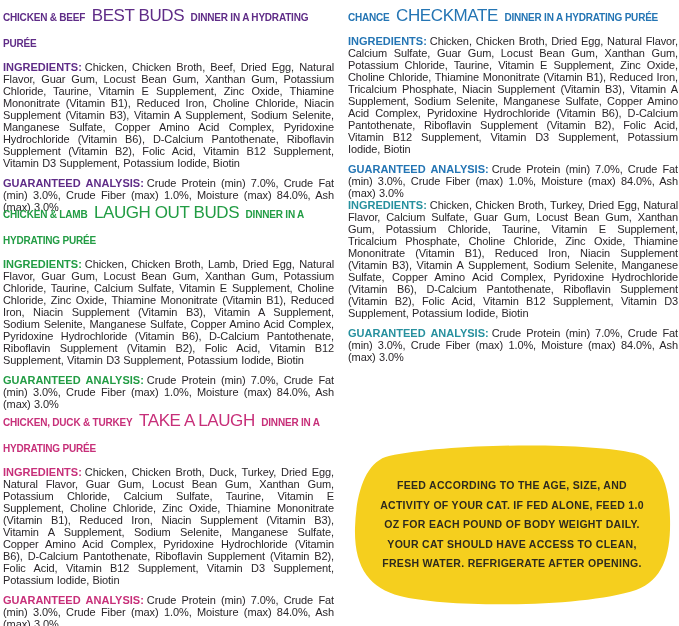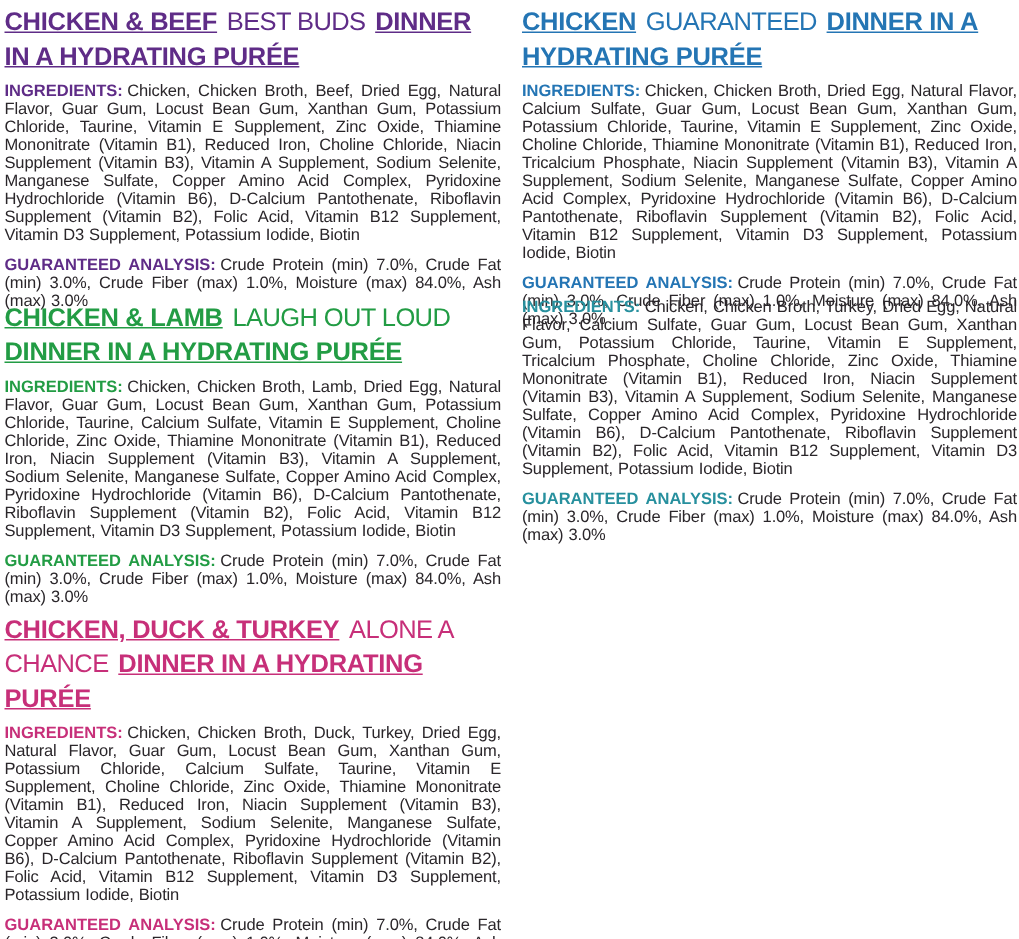--- a/index.html
+++ b/index.html
@@ -19,21 +19,21 @@
   .p4 { left: 348px; top: 199px; width: 330px; }
   .p5 { left: 3px;   top: 407px; width: 331px; }
 
   .title {
     color: var(--accent);
     line-height: 21px;
     margin-bottom: 7px;
     font-weight: 700;
     letter-spacing: -0.2px;
   }
-  .t-pre, .t-suf { font-size: 17px; text-decoration: underline; }
+  .t-pre, .t-suf { font-size: 10px; }
   .t-name { font-size: 17px; font-weight: 400; letter-spacing: -0.4px; margin-top: 34px; }
 
   .para {
     font-size: 11px;
     line-height: 12px;
     letter-spacing: -0.1px;
     text-align: justify;
     color: #2a262a;
     margin-bottom: 8px;
     word-spacing: 0.4px;
@@ -81,47 +81,53 @@
       <span class="t-pre">CHICKEN &amp; BEEF</span>
       <span class="t-name">BEST BUDS</span>
       <span class="t-suf">DINNER IN A HYDRATING PURÉE</span>
     </h2>
     <p class="para"><span class="lbl">INGREDIENTS:</span><span>Chicken, Chicken Broth, Beef, Dried Egg, Natural Flavor, Guar Gum, Locust Bean Gum, Xanthan Gum, Potassium Chloride, Taurine, Vitamin E Supplement, Zinc Oxide, Thiamine Mononitrate (Vitamin B1), Reduced Iron, Choline Chloride, Niacin Supplement (Vitamin B3), Vitamin A Supplement, Sodium Selenite, Manganese Sulfate, Copper Amino Acid Complex, Pyridoxine Hydrochloride (Vitamin B6), D-Calcium Pantothenate, Riboflavin Supplement (Vitamin B2), Folic Acid, Vitamin B12 Supplement, Vitamin D3 Supplement, Potassium Iodide, Biotin</span></p>
     <p class="para"><span class="lbl">GUARANTEED ANALYSIS:</span><span>Crude Protein (min) 7.0%, Crude Fat (min) 3.0%, Crude Fiber (max) 1.0%, Moisture (max) 84.0%, Ash (max) 3.0%</span></p>
   </section>
 
   <section class="panel p2" style="--accent: #2475b4;">
     <h2 class="title">
-      <span class="t-pre">CHICKEN</span>
-      <span class="t-name">GUARANTEED</span>
+      <span class="t-pre">CHANCE</span>
+      <span class="t-name">CHECKMATE</span>
       <span class="t-suf">DINNER IN A HYDRATING PURÉE</span>
     </h2>
     <p class="para"><span class="lbl">INGREDIENTS:</span><span>Chicken, Chicken Broth, Dried Egg, Natural Flavor, Calcium Sulfate, Guar Gum, Locust Bean Gum, Xanthan Gum, Potassium Chloride, Taurine, Vitamin E Supplement, Zinc Oxide, Choline Chloride, Thiamine Mononitrate (Vitamin B1), Reduced Iron, Tricalcium Phosphate, Niacin Supplement (Vitamin B3), Vitamin A Supplement, Sodium Selenite, Manganese Sulfate, Copper Amino Acid Complex, Pyridoxine Hydrochloride (Vitamin B6), D-Calcium Pantothenate, Riboflavin Supplement (Vitamin B2), Folic Acid, Vitamin B12 Supplement, Vitamin D3 Supplement, Potassium Iodide, Biotin</span></p>
     <p class="para"><span class="lbl">GUARANTEED ANALYSIS:</span><span>Crude Protein (min) 7.0%, Crude Fat (min) 3.0%, Crude Fiber (max) 1.0%, Moisture (max) 84.0%, Ash (max) 3.0%</span></p>
   </section>
 
   <section class="panel p3" style="--accent: #229c44;">
     <h2 class="title">
       <span class="t-pre">CHICKEN &amp; LAMB</span>
-      <span class="t-name">LAUGH OUT LOUD</span>
+      <span class="t-name">LAUGH OUT BUDS</span>
       <span class="t-suf">DINNER IN A HYDRATING PURÉE</span>
     </h2>
     <p class="para"><span class="lbl">INGREDIENTS:</span><span>Chicken, Chicken Broth, Lamb, Dried Egg, Natural Flavor, Guar Gum, Locust Bean Gum, Xanthan Gum, Potassium Chloride, Taurine, Calcium Sulfate, Vitamin E Supplement, Choline Chloride, Zinc Oxide, Thiamine Mononitrate (Vitamin B1), Reduced Iron, Niacin Supplement (Vitamin B3), Vitamin A Supplement, Sodium Selenite, Manganese Sulfate, Copper Amino Acid Complex, Pyridoxine Hydrochloride (Vitamin B6), D-Calcium Pantothenate, Riboflavin Supplement (Vitamin B2), Folic Acid, Vitamin B12 Supplement, Vitamin D3 Supplement, Potassium Iodide, Biotin</span></p>
     <p class="para"><span class="lbl">GUARANTEED ANALYSIS:</span><span>Crude Protein (min) 7.0%, Crude Fat (min) 3.0%, Crude Fiber (max) 1.0%, Moisture (max) 84.0%, Ash (max) 3.0%</span></p>
   </section>
 
   <section class="panel p4" style="--accent: #27909e;">
     <p class="para"><span class="lbl">INGREDIENTS:</span><span>Chicken, Chicken Broth, Turkey, Dried Egg, Natural Flavor, Calcium Sulfate, Guar Gum, Locust Bean Gum, Xanthan Gum, Potassium Chloride, Taurine, Vitamin E Supplement, Tricalcium Phosphate, Choline Chloride, Zinc Oxide, Thiamine Mononitrate (Vitamin B1), Reduced Iron, Niacin Supplement (Vitamin B3), Vitamin A Supplement, Sodium Selenite, Manganese Sulfate, Copper Amino Acid Complex, Pyridoxine Hydrochloride (Vitamin B6), D-Calcium Pantothenate, Riboflavin Supplement (Vitamin B2), Folic Acid, Vitamin B12 Supplement, Vitamin D3 Supplement, Potassium Iodide, Biotin</span></p>
     <p class="para"><span class="lbl">GUARANTEED ANALYSIS:</span><span>Crude Protein (min) 7.0%, Crude Fat (min) 3.0%, Crude Fiber (max) 1.0%, Moisture (max) 84.0%, Ash (max) 3.0%</span></p>
   </section>
 
   <section class="panel p5" style="--accent: #c72f79;">
     <h2 class="title">
       <span class="t-pre">CHICKEN, DUCK &amp; TURKEY</span>
-      <span class="t-name">ALONE A CHANCE</span>
+      <span class="t-name">TAKE A LAUGH</span>
       <span class="t-suf">DINNER IN A HYDRATING PURÉE</span>
     </h2>
     <p class="para"><span class="lbl">INGREDIENTS:</span><span>Chicken, Chicken Broth, Duck, Turkey, Dried Egg, Natural Flavor, Guar Gum, Locust Bean Gum, Xanthan Gum, Potassium Chloride, Calcium Sulfate, Taurine, Vitamin E Supplement, Choline Chloride, Zinc Oxide, Thiamine Mononitrate (Vitamin B1), Reduced Iron, Niacin Supplement (Vitamin B3), Vitamin A Supplement, Sodium Selenite, Manganese Sulfate, Copper Amino Acid Complex, Pyridoxine Hydrochloride (Vitamin B6), D-Calcium Pantothenate, Riboflavin Supplement (Vitamin B2), Folic Acid, Vitamin B12 Supplement, Vitamin D3 Supplement, Potassium Iodide, Biotin</span></p>
     <p class="para"><span class="lbl">GUARANTEED ANALYSIS:</span><span>Crude Protein (min) 7.0%, Crude Fat (min) 3.0%, Crude Fiber (max) 1.0%, Moisture (max) 84.0%, Ash (max) 3.0%</span></p>
   </section>
 
+  <div class="bubble" style="--accent: #f5cf1e;">
+    <svg viewBox="0 0 322 172" preserveAspectRatio="none" aria-hidden="true">
+      <path d="M 38,17 C 100,4 236,3 283,14 C 309,20 318,44 319,79 C 320,113 313,141 285,151 C 231,169 96,169 49,157 C 19,149 3,129 4,89 C 5,53 15,22 38,17 Z"></path>
+    </svg>
+    <p class="bubble-text">FEED ACCORDING TO THE AGE, SIZE, AND ACTIVITY OF YOUR CAT. IF FED ALONE, FEED 1.0 OZ FOR EACH POUND OF BODY WEIGHT DAILY. YOUR CAT SHOULD HAVE ACCESS TO CLEAN, FRESH WATER. REFRIGERATE AFTER OPENING.</p>
+  </div>
 
 </div>
 
 </body></html>

